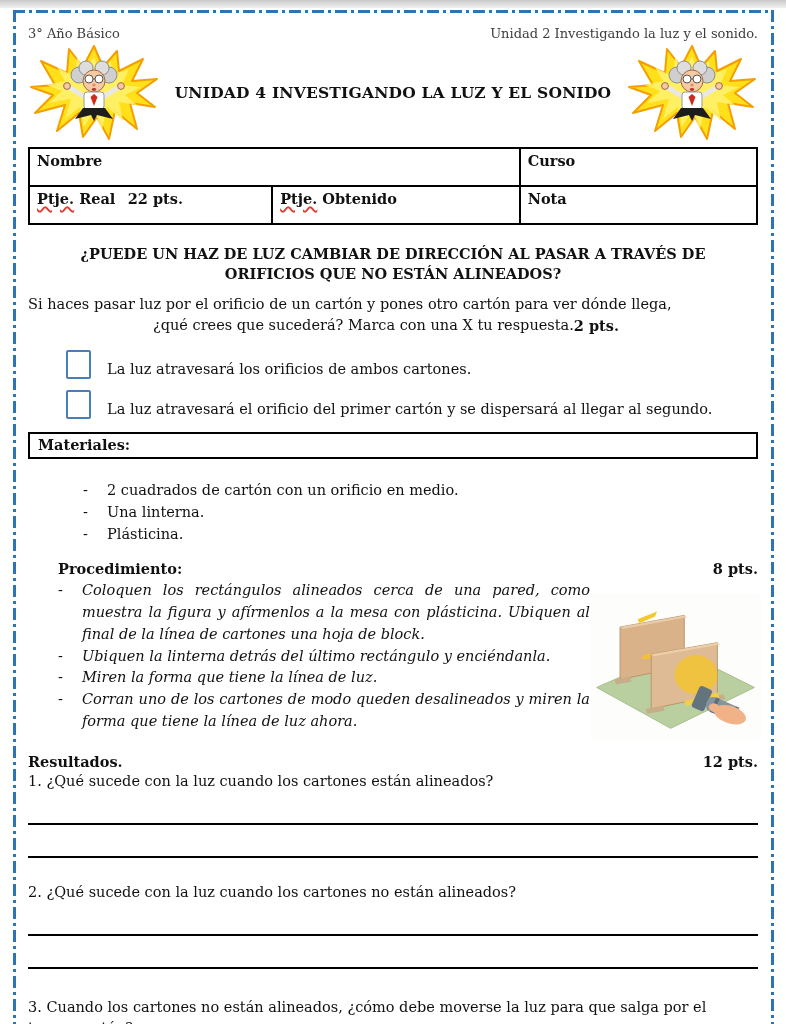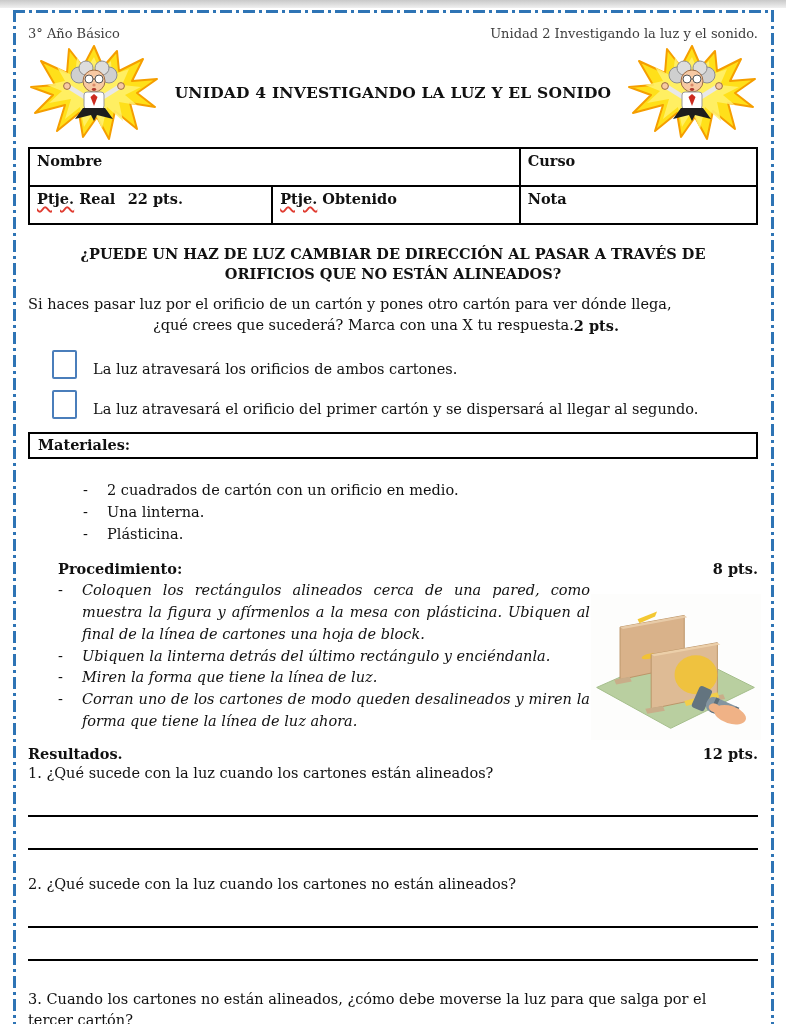--- a/index.html
+++ b/index.html
@@ -32,38 +32,38 @@
   table.info td { font-weight:bold; font-size:14.5px; padding:3px 7px; height:38px; vertical-align:top;border-radius:9px; }
   .sq { text-decoration-line:underline; text-decoration-style:wavy; text-decoration-color:#e03c31;
         text-decoration-thickness:1.5px; text-underline-offset:2px;text-align:right; }
 
   .q-heading { margin-top:19px; text-align:center; font-weight:bold; font-size:14.5px; line-height:1.4; padding:0 14px; }
   .intro { margin-top:9px; font-size:14.5px; line-height:1.5; }
   .intro-l2 { display:flex; justify-content:center; }
   .intro-pts { font-weight:bold; padding-right:14px; }
 
   .options { margin-top:13px; }
-  .option { display:flex; align-items:flex-end; gap:16px; margin-left:24px; margin-bottom:11px; }
+  .option { display:flex; align-items:flex-end; gap:16px; margin-left:38px; margin-bottom:11px; }
   .chk { flex:none; width:25px; height:29px; border:2px solid #4a7ebb; border-radius:2px; background:#fff; cursor:pointer; }
   .option-label { font-size:14.5px; padding-bottom:2px; }
 
   .materials-box { margin-top:13px; border:2.5px solid #000; padding:2px 8px 4px; font-size:14.5px; font-weight:bold; }
   .materials-box span { }
   .materials-list { margin:21px 0 0 55px; }
   .mli { display:flex; font-size:14.5px; line-height:1.5; }
   .dash { flex:none; width:24px; }
 
   .proc-heading { display:flex; justify-content:space-between; margin:15px 0 3px 30px; font-weight:bold; font-size:14.5px; }
   .proc-row { display:flex; margin-left:30px; }
   .steps { flex:none; width:532px; }
   .step { display:flex; font-size:14.5px; line-height:1.5; }
   .step-text { text-align:justify;font-style:italic; }
   .proc-img { flex:1; display:flex; justify-content:center; align-items:flex-start; padding-top:14px; }
 
-  .results-heading { display:flex; justify-content:space-between; margin-top:5px; font-weight:bold; font-size:14.5px; }
+  .results-heading { display:flex; justify-content:space-between; margin-top:13px; font-weight:bold; font-size:14.5px; }
   .rq { font-size:14.5px; line-height:1.45; margin-top:1px; }
   .ans { height:33px; border-bottom:2.5px solid #000; cursor:text; }
   .q2 { margin-top:24px; }
   .q3 { margin-top:28px; padding-right:10px; }
 </style>
 </head>
 <body>
 
 <div class="page">
   <div class="screen-top"></div>

